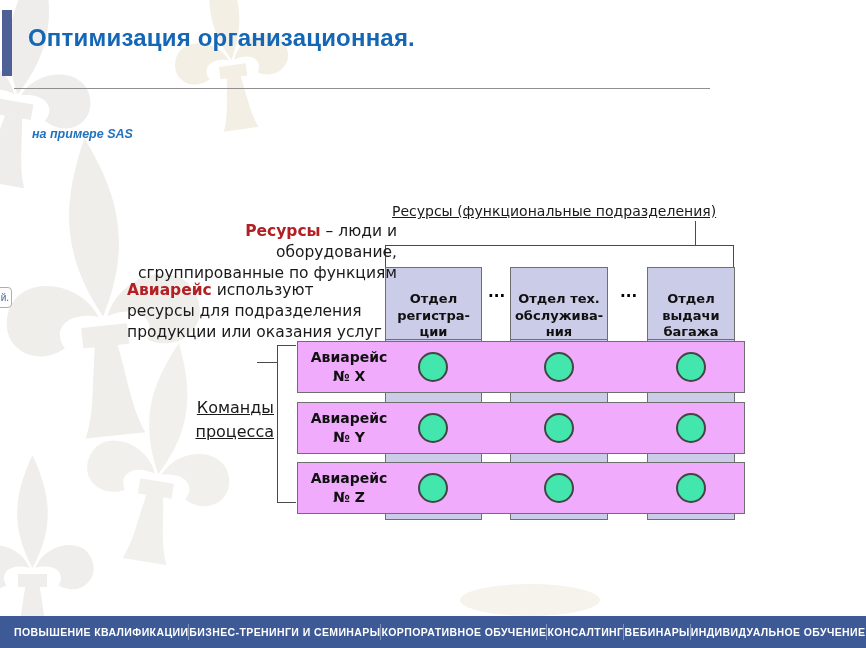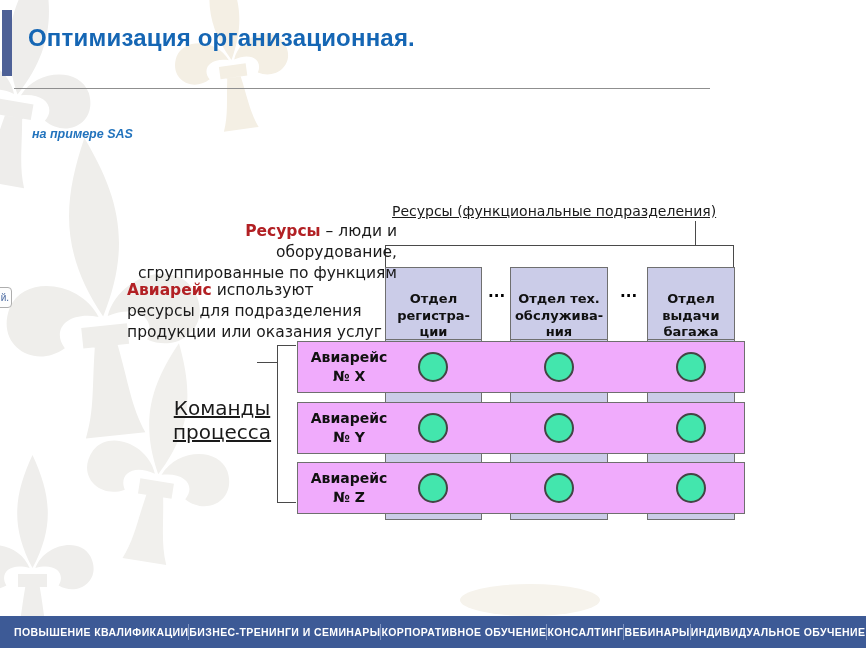--- a/index.html
+++ b/index.html
@@ -35,21 +35,21 @@
                font-size:10px;color:#47679f;}
 
   
   .diag-text{font-family:"DejaVu Sans",sans-serif;color:#1a1a1a;z-index:2;position:absolute;text-decoration:underline;}
   .preline{white-space:pre-line;}
   .resources-label{left:392px;top:203px;font-size:14px;}
   .ln{position:absolute;background:#4a4a4a;z-index:2;}
   .def{position:absolute;left:127px;width:270px;font-family:"DejaVu Sans",sans-serif;
        font-size:15.5px;line-height:21px;color:#1a1a1a;white-space:pre-line;z-index:2;}
   .term{color:#b22024;font-weight:bold;}
-  .teams-label{left:170px;top:396px;width:104px;text-align:center;font-size:20px;line-height:24px;}
+  .teams-label{left:170px;top:396px;width:104px;text-align:right;font-size:16px;line-height:24px;}
 
   .dept-col{position:absolute;background:#cbcce8;border:1px solid #6f6f6f;box-sizing:border-box;z-index:1;}
   .dept-label{width:100%;text-align:center;font-weight:bold;font-size:13px;line-height:16.5px;
               padding-top:23px;font-family:"DejaVu Sans",sans-serif;color:#111;white-space:pre-line;}
   .col-divider{position:absolute;height:1px;background:#6f6f6f;z-index:1;}
   .ellipsis{position:absolute;font-weight:bold;font-size:15px;z-index:2;font-family:"DejaVu Sans",sans-serif;}
 
   .flight-row{position:absolute;left:297px;width:448px;height:52px;background:#f0abfc;
               border:1px solid #6f6f6f;box-sizing:border-box;z-index:2;}
   .flight-label{position:absolute;left:6px;top:50%;transform:translateY(-50%);width:90px;

